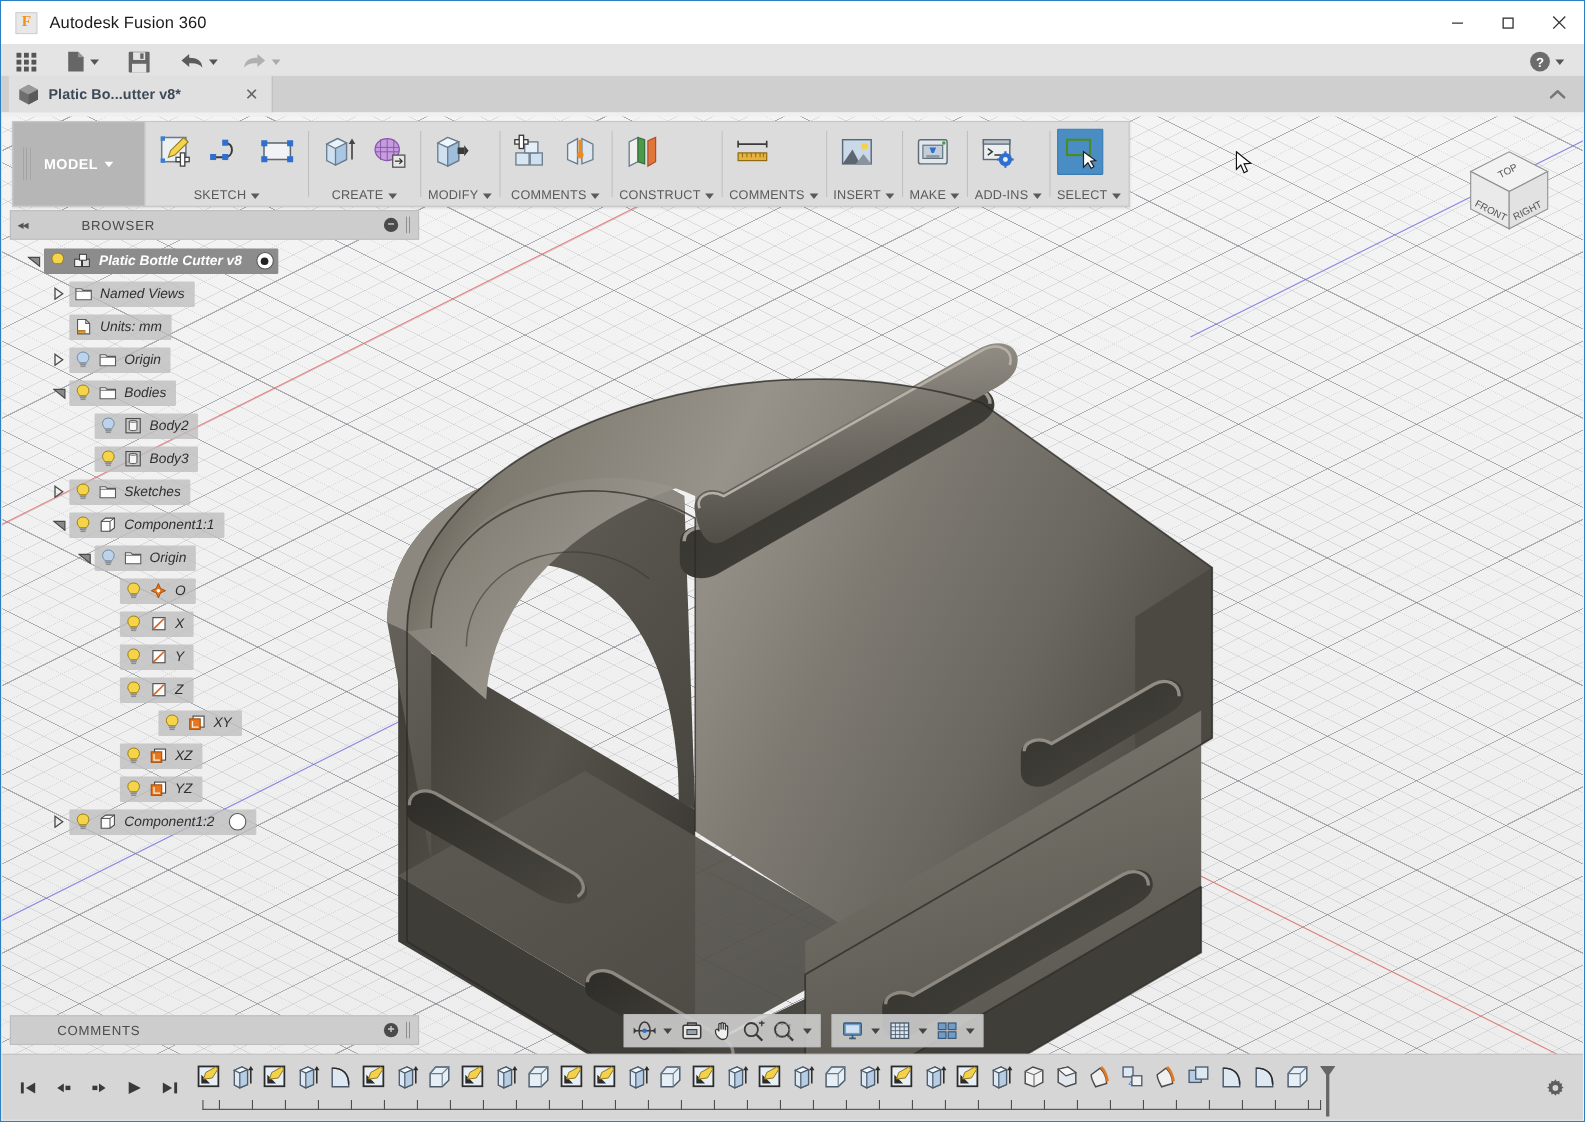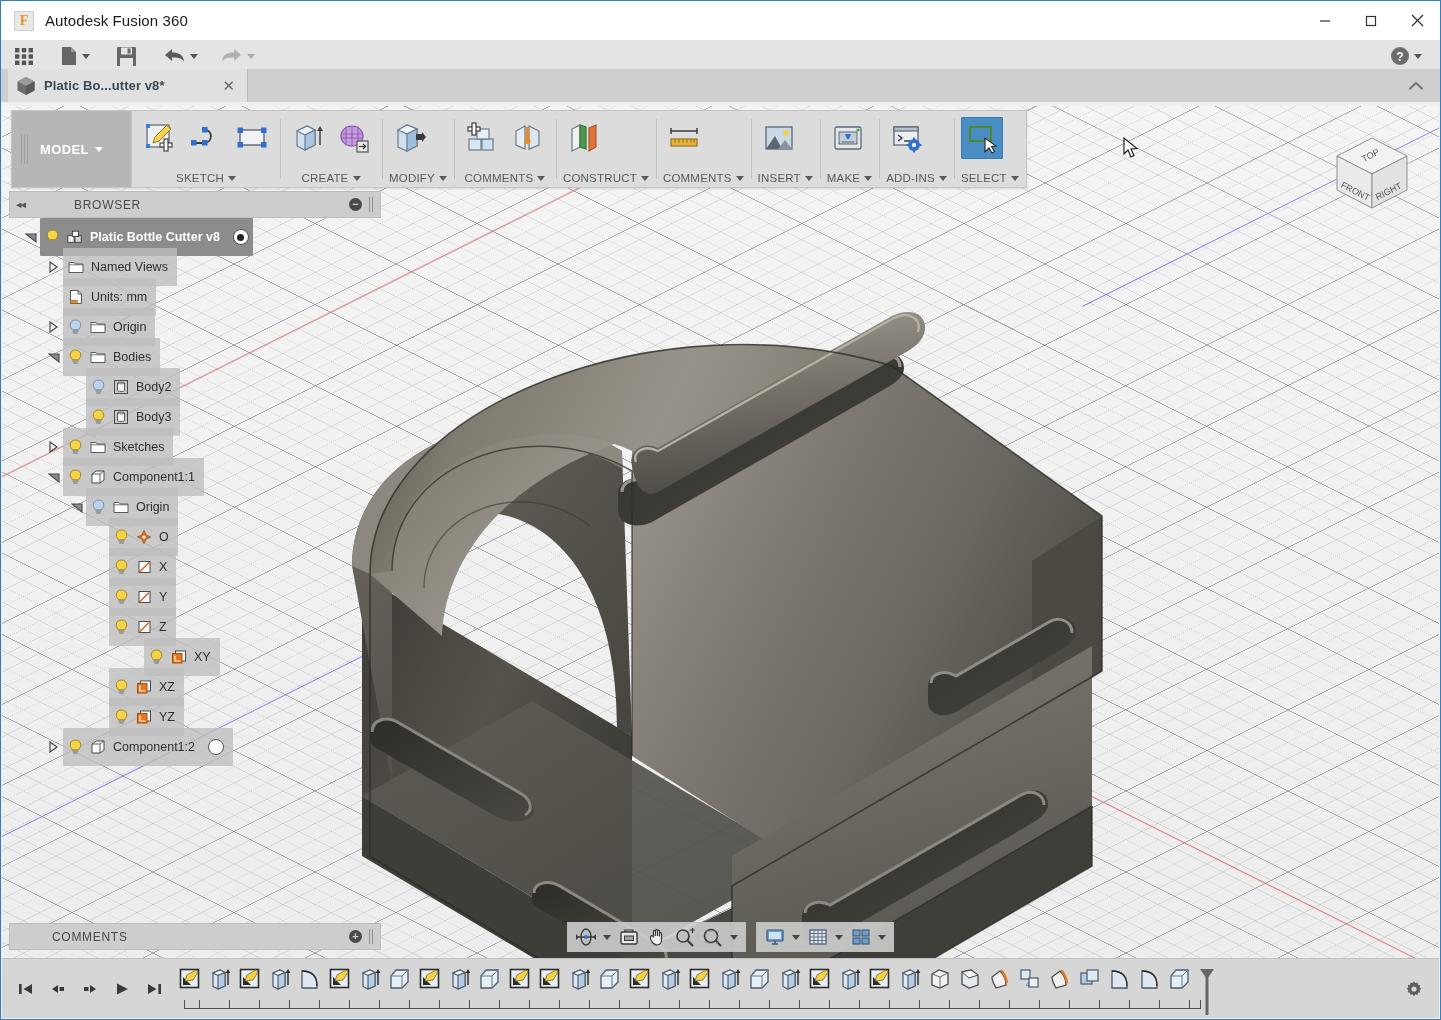--- a/index.html
+++ b/index.html
@@ -140,23 +140,23 @@
     width:13px;height:13px;border-radius:50%;background:#4a4a4a;
     display:flex;align-items:center;justify-content:center;color:#cdcdcd;font-size:11px;line-height:1;font-weight:bold;
   }
   .grip-v { width:5px;height:15px;background:repeating-linear-gradient(90deg,#8f8f8f 0 1px,transparent 1px 3px); }
 
   #tree { padding-top:4px; }
   .trow { height:30px; display:flex; align-items:center; position:relative; }
   .tarrow { width:19px; height:30px; display:flex; align-items:center; justify-content:center; flex:0 0 19px; }
   .tarrow svg { display:block; }
   .tpill {
-    display:inline-flex; align-items:center; gap:7px; height:38px;
+    display:inline-flex; align-items:center; gap:7px; height:23px;
     background:rgba(190,190,190,0.78); padding:0 9px 0 5px; border-radius:1px;
-    font-size:12.5px; color:#2f2f2f; white-space:nowrap;
+    font-size:12.5px; color:#2f2f2f; white-space:nowrap;font-style:italic;
   }
   .tpill.root { background:#8c8c8c; color:#fff; font-weight:bold; padding-right:4px; }
   .bulb { width:15px; height:16px; flex:0 0 15px; }
   .ticon { width:16px; height:16px; flex:0 0 16px; }
   .tlabel { line-height:1; }
   .radio-dot {
     width:16px;height:16px;border-radius:50%;background:#fff;border:1px solid #555;
     display:flex;align-items:center;justify-content:center; flex:0 0 16px; margin-left:6px;
   }
   .radio-dot i { width:7px;height:7px;border-radius:50%;background:#222;display:block; }

